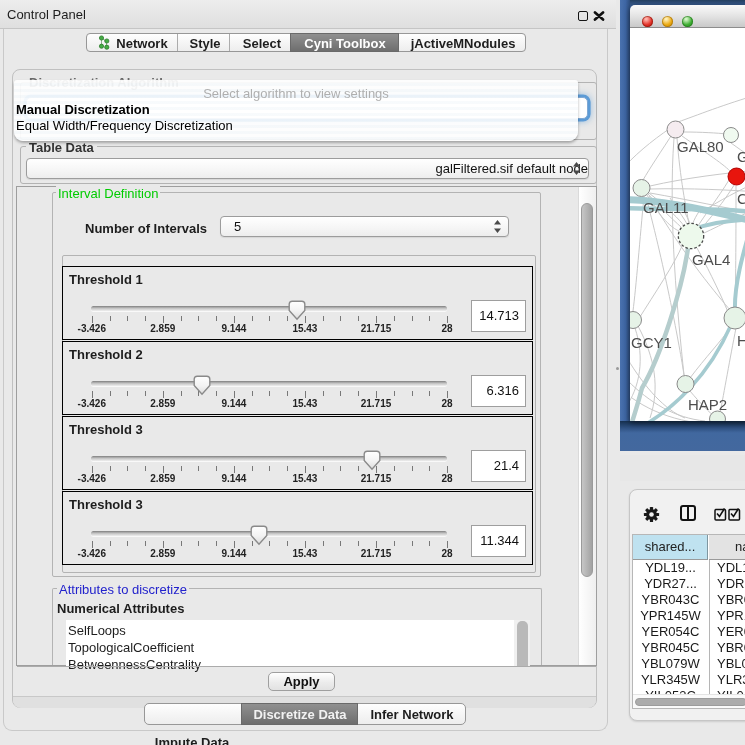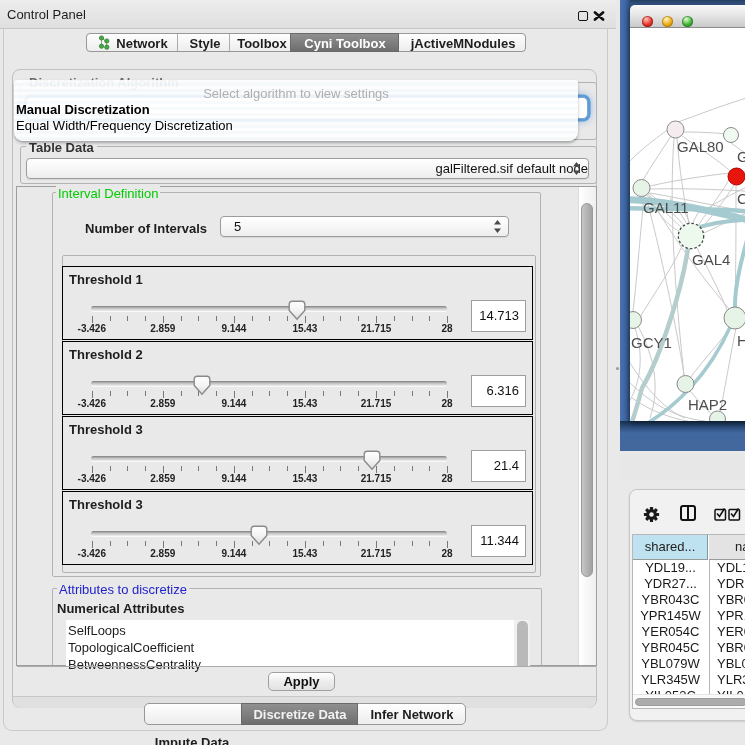--- a/index.html
+++ b/index.html
@@ -33,21 +33,21 @@
 <div class="abs" style="left:229px;top:34px;width:1px;height:17px;background:#ACACAC;"></div>
 <svg class="abs" style="left:97px;top:35px;" width="14" height="15" viewBox="0 0 14 15">
   <path d="M4.5 3.5 L9.5 6 M4.5 3.5 L4.5 11 M9.5 6 L9.5 12" stroke="#8FB08F" stroke-width="1"></path>
   <circle cx="4.5" cy="3" r="2.1" fill="#44AC44" stroke="#2C7A2C" stroke-width="0.8"></circle>
   <circle cx="9.8" cy="6" r="2.1" fill="#44AC44" stroke="#2C7A2C" stroke-width="0.8"></circle>
   <circle cx="4.5" cy="11.2" r="2.1" fill="#44AC44" stroke="#2C7A2C" stroke-width="0.8"></circle>
   <circle cx="9.8" cy="12.2" r="2.1" fill="#44AC44" stroke="#2C7A2C" stroke-width="0.8"></circle>
 </svg>
 <div class="abs b13" style="left:142px;top:36px;transform:translateX(-50%);white-space:nowrap;">Network</div>
 <div class="abs b13" style="left:205px;top:36px;transform:translateX(-50%);white-space:nowrap;">Style</div>
-<div class="abs b13" style="left:262px;top:36px;transform:translateX(-50%);white-space:nowrap;">Toolbox</div>
+<div class="abs b13" style="left:262px;top:36px;transform:translateX(-50%);white-space:nowrap;">Select</div>
 <div class="abs b13" style="left:345px;top:36px;transform:translateX(-50%);white-space:nowrap;color:#FFFFFF;">Cyni Toolbox</div>
 <div class="abs b13" style="left:463px;top:36px;transform:translateX(-50%);white-space:nowrap;">jActiveMNodules</div>
 
 <div class="abs" style="left:3px;top:29px;width:605px;height:702px;border:1px solid #C9C9C9;border-top:none;border-radius:0 0 9px 9px;box-sizing:border-box;"></div>
 <div class="abs" style="left:12px;top:69px;width:585px;height:639px;border:1px solid #C0C0C0;border-radius:8px;box-sizing:border-box;"></div>
 <div class="abs" style="left:13px;top:696px;width:583px;height:11px;background:#E0E0E0;border-top:1px solid #C8C8C8;border-radius:0 0 8px 8px;"></div>
 
 <div class="abs" style="left:20px;top:82px;width:577px;height:58px;border:1px solid #B3B3B3;border-radius:3px;box-sizing:border-box;"></div>
 <div class="abs b13" style="left:26px;top:75px;padding:0 3px;color:#6a6a6a;">Discretization Algorithm</div>
 <div class="abs" style="left:26px;top:97px;width:562px;height:22px;background:#FFFFFF;border:1px solid #7FA8D4;border-radius:5px;box-sizing:border-box;box-shadow:0 0 0 2.6px #5C9BD6,0 0 6px 3px rgba(86,154,216,0.5);"></div>

